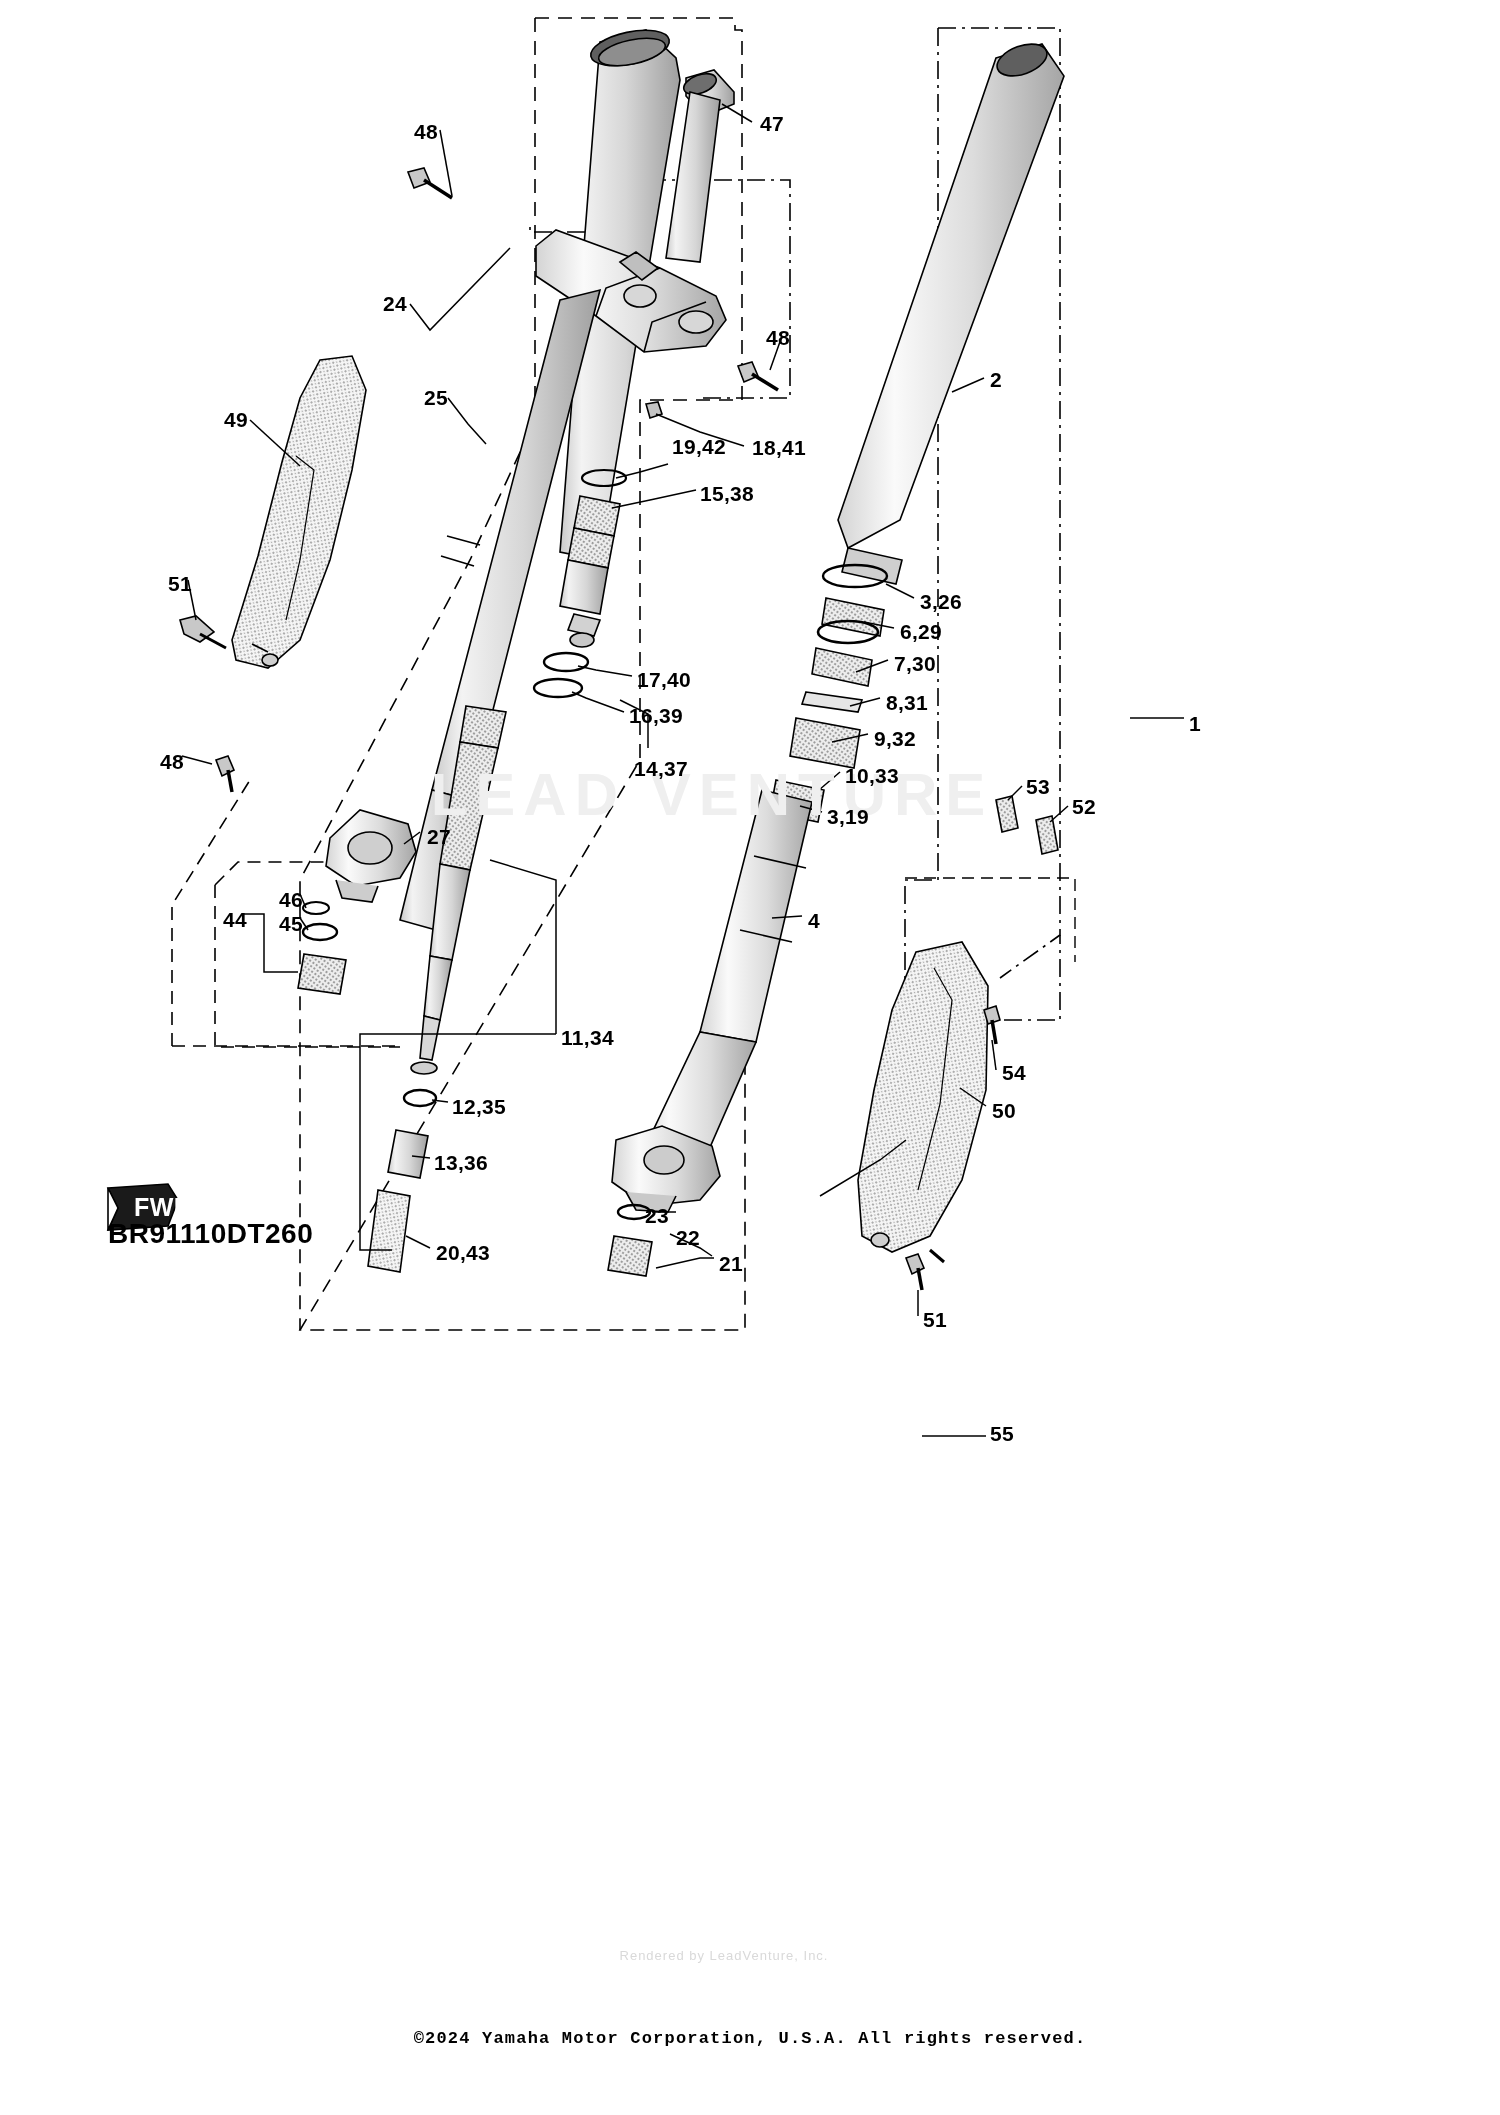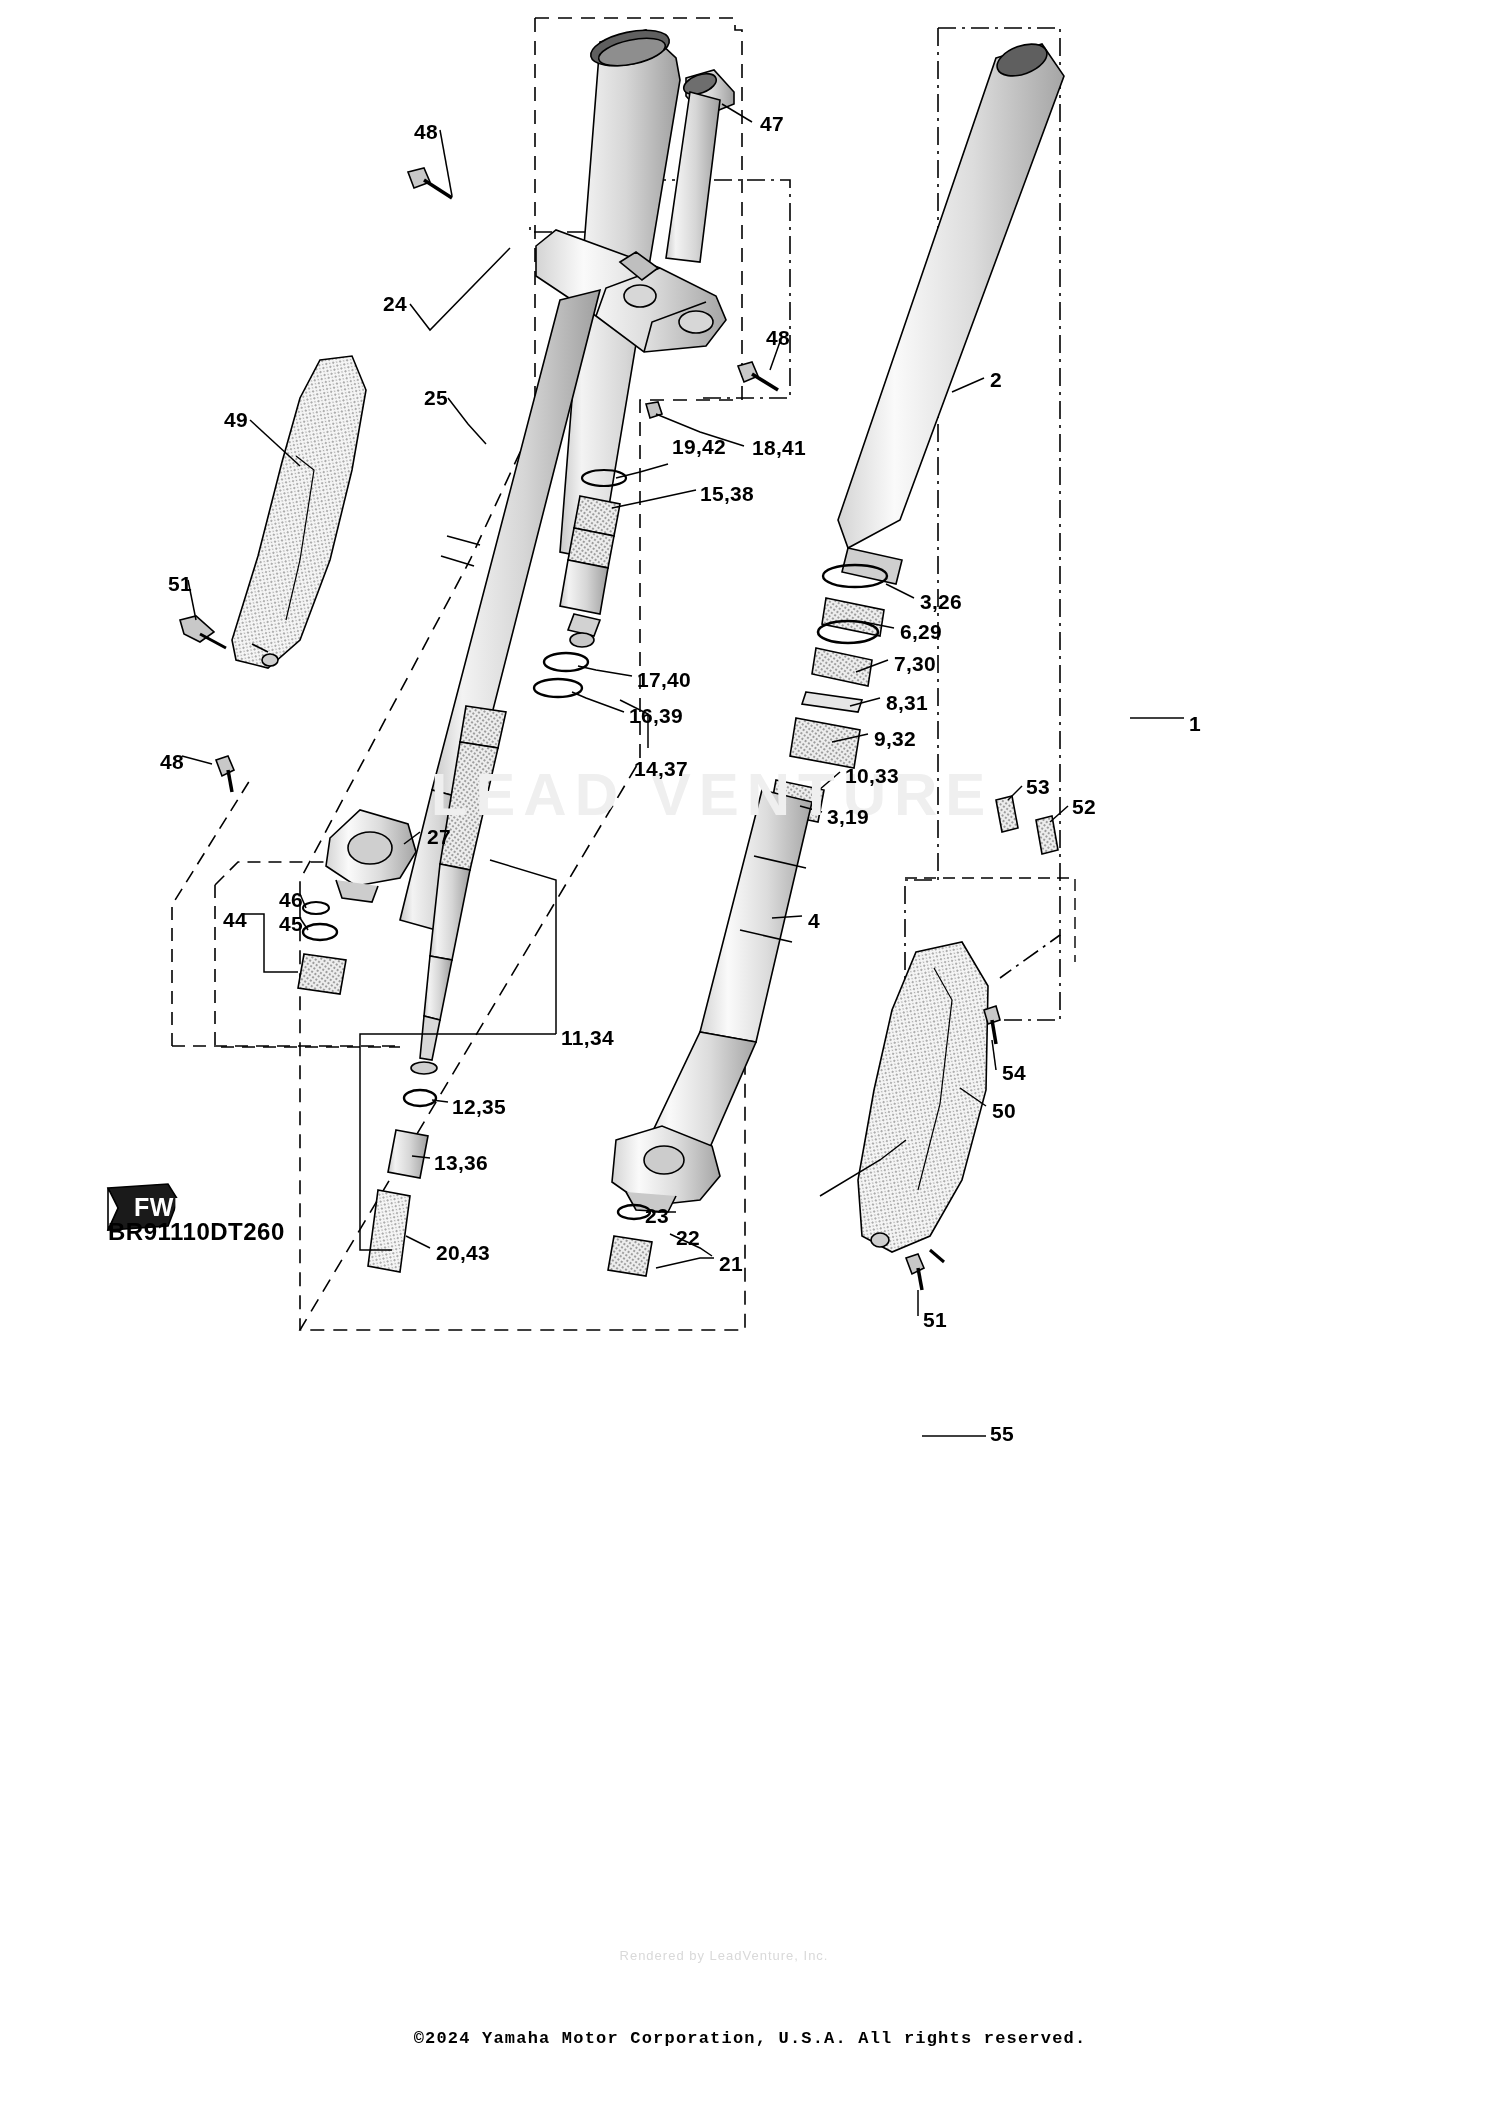--- a/index.html
+++ b/index.html
@@ -32,21 +32,21 @@
     font-family: "Liberation Sans", sans-serif;
     font-size: 21px;
     font-weight: 700;
     color: #000000;
     white-space: nowrap;
     letter-spacing: 0.3px;
   }
   .partcode {
     position: absolute;
     font-family: "Liberation Sans", sans-serif;
-    font-size: 24px;
+    font-size: 28px;
     font-weight: 700;
     letter-spacing: 0.5px;
   }
   .fwd-badge {
     position: absolute;
     left: 108px;
     top: 1184px;
     width: 70px;
     height: 44px;
   }

